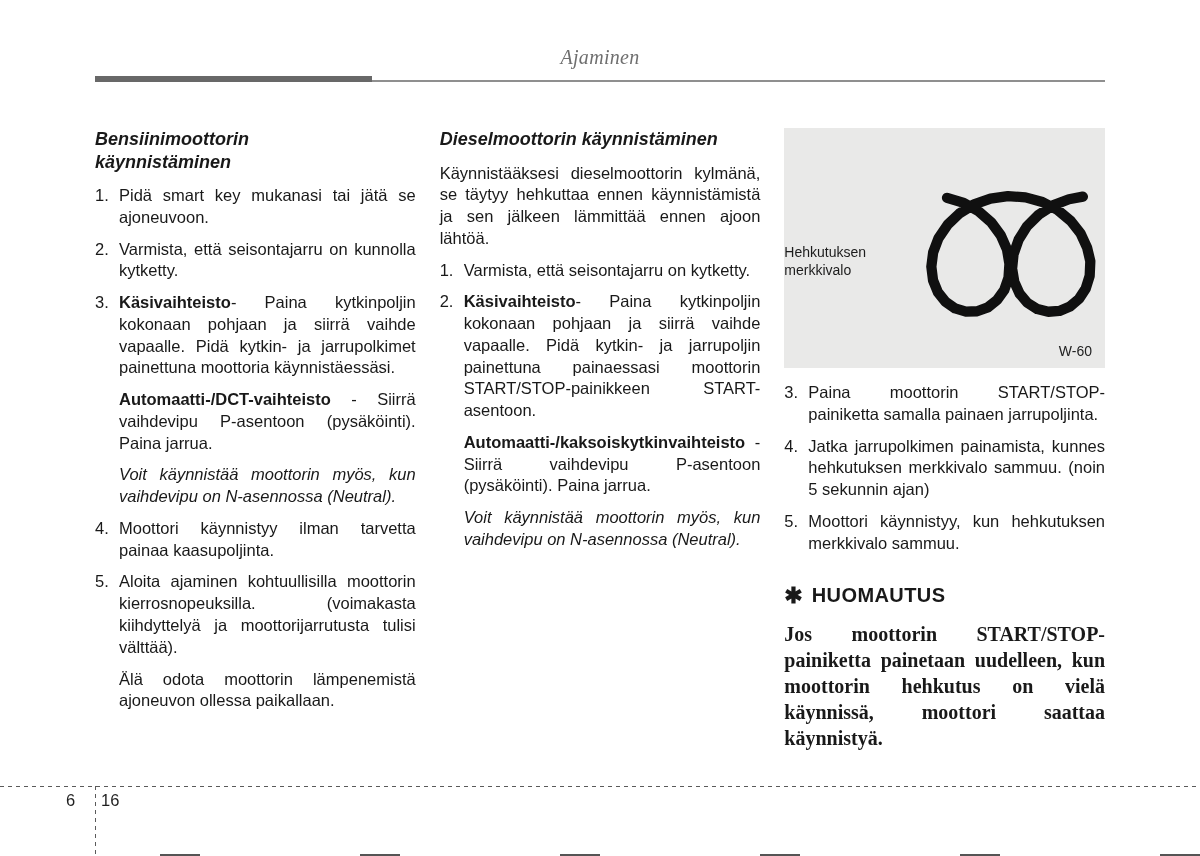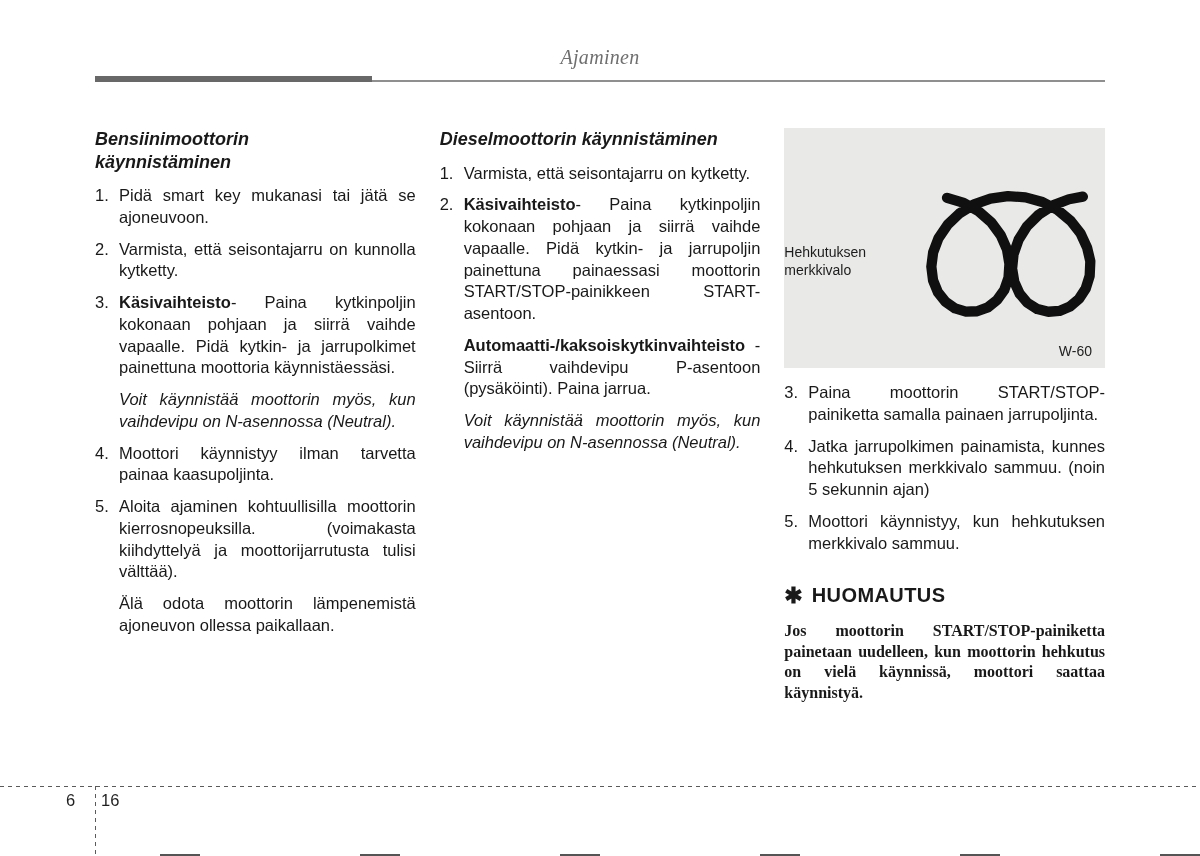--- a/index.html
+++ b/index.html
@@ -72,21 +72,21 @@
 
   
   .notice { margin-top: 28px; }
   .notice-head { display: flex; align-items: center; }
   .notice-star { font-size: 22px; font-weight: bold; margin-right: 9px; line-height: 1; }
   .notice-title { font-size: 20px; font-weight: bold; letter-spacing: 0.4px; }
   .notice-body {
     margin: 12px 0 0 0;
     font-family: "Liberation Serif", serif;
     font-weight: bold;
-    font-size: 16px;
+    font-size: 20px;
     line-height: 1.3;
     text-align: justify;
   }
 
   
   .footer-dash {
     position: absolute;
     left: 0; right: 0; top: 786px; height: 1px;
     background: repeating-linear-gradient(90deg, #5a5a5a 0 4px, transparent 4px 8px);
   }
@@ -133,20 +133,21 @@
         <span class="num">2.</span>
         <div class="item-body">
           <p class="p">Varmista, että seisontajarru on kunnolla kytketty.</p>
         </div>
       </div>
 
       <div class="item">
         <span class="num">3.</span>
         <div class="item-body">
           <p class="p"><b class="lead">Käsivaihteisto</b><span>- Paina kytkinpoljin kokonaan pohjaan ja siirrä vaihde vapaalle. Pidä kytkin- ja jarrupolkimet painettuna moottoria käynnistäessäsi.</span></p>
+          <p class="p"><b class="lead">Automaatti-/DCT-vaihteisto</b><span> - Siirrä vaihdevipu P-asentoon (pysäköinti).  Paina jarrua.</span></p>
           <p class="p note-italic">Voit käynnistää moottorin myös, kun vaihdevipu on N-asennossa (Neutral).</p>
         </div>
       </div>
 
       <div class="item">
         <span class="num">4.</span>
         <div class="item-body">
           <p class="p">Moottori käynnistyy ilman tarvetta painaa kaasupoljinta.</p>
         </div>
       </div>
@@ -155,20 +156,21 @@
         <span class="num">5.</span>
         <div class="item-body">
           <p class="p">Aloita ajaminen kohtuullisilla moottorin kierrosnopeuksilla. (voimakasta kiihdyttelyä ja moottorijarrutusta tulisi välttää).</p>
           <p class="p">Älä odota moottorin lämpenemistä ajoneuvon ollessa paikallaan.</p>
         </div>
       </div>
     </section>
 
     <section class="col">
       <h2 class="col-heading">Dieselmoottorin käynnistäminen</h2>
+      <p class="intro">Käynnistääksesi dieselmoottorin kylmänä, se täytyy hehkuttaa ennen käynnistämistä ja sen jälkeen lämmittää ennen ajoon lähtöä.</p>
 
       <div class="item">
         <span class="num">1.</span>
         <div class="item-body">
           <p class="p">Varmista, että seisontajarru on kytketty.</p>
         </div>
       </div>
 
       <div class="item">
         <span class="num">2.</span>

